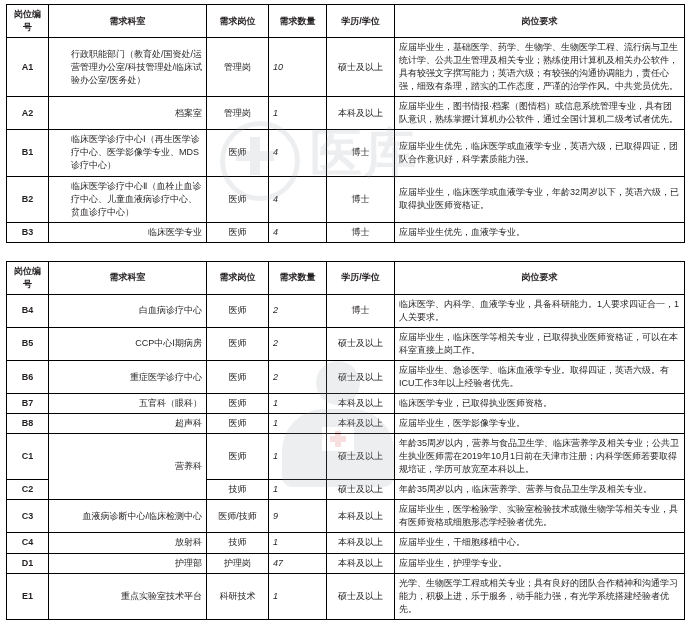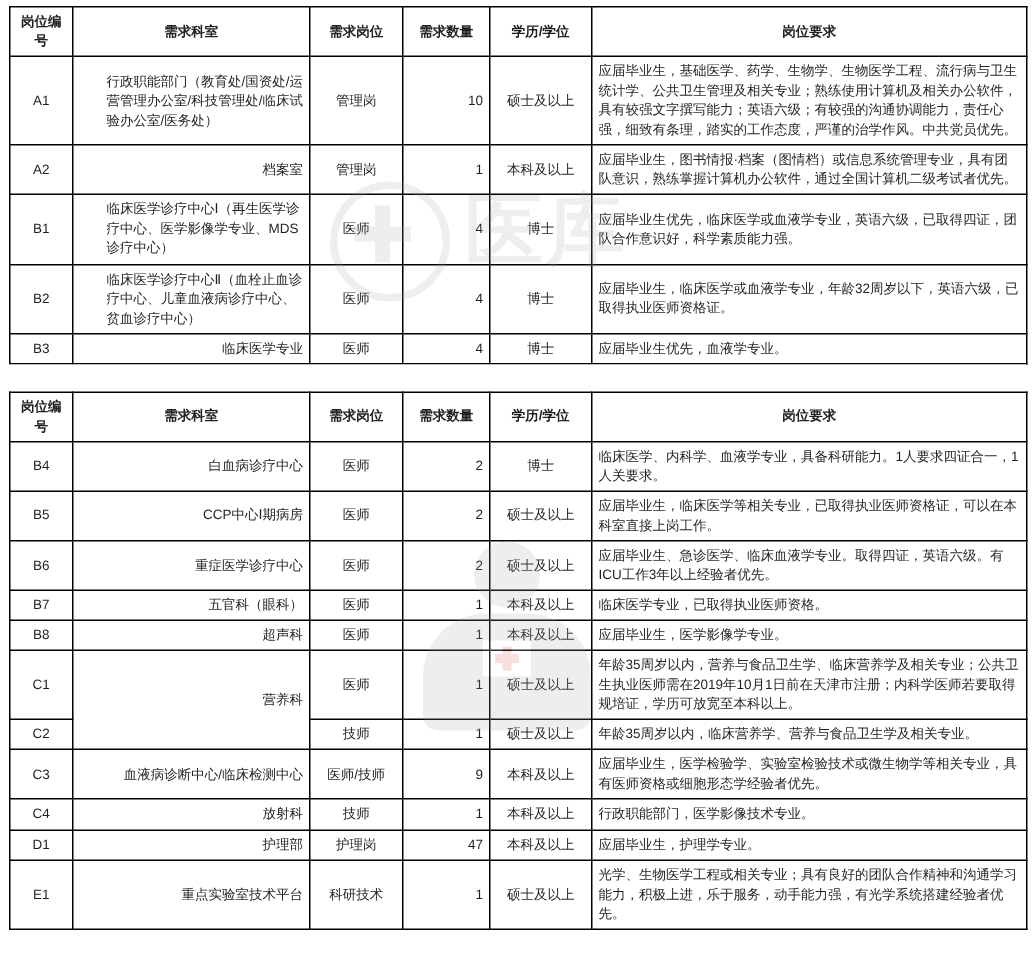--- a/index.html
+++ b/index.html
@@ -40,38 +40,39 @@
   }
   col.c-code { width: 42px; }
   col.c-dept { width: 158px; }
   col.c-post { width: 62px; }
   col.c-num  { width: 58px; }
   col.c-edu  { width: 68px; }
   col.c-req  { width: 290px; }
 
   td.code {
     text-align: center;
-    font-weight: normal;
+    font-weight: bold;
     font-size: 10px;
   }
   td.dept {
     text-align: right;
     font-size: 9px;
   }
   td.dept.left {
     text-align: left;
     padding-left: 22px;
   }
   td.post {
     text-align: center;
     font-size: 9px;
   }
   td.num {
-    text-align: right;
-    font-size: 9px;
+    text-align: left;
+    font-size: 9px;
+    font-style: italic;
   }
   td.edu {
     text-align: center;
     font-size: 9px;
   }
   td.req {
     text-align: left;
     font-size: 9px;
     line-height: 1.5;
   }
@@ -353,21 +354,21 @@
           <td class="num">9</td>
           <td class="edu">本科及以上</td>
           <td class="req">应届毕业生，医学检验学、实验室检验技术或微生物学等相关专业，具有医师资格或细胞形态学经验者优先。</td>
         </tr>
         <tr>
           <td class="code">C4</td>
           <td class="dept">放射科</td>
           <td class="post">技师</td>
           <td class="num">1</td>
           <td class="edu">本科及以上</td>
-          <td class="req">行政职能部门，医学影像技术专业。</td>
+          <td class="req">应届毕业生，干细胞移植中心。</td>
         </tr>
         <tr>
           <td class="code">D1</td>
           <td class="dept">护理部</td>
           <td class="post">护理岗</td>
           <td class="num">47</td>
           <td class="edu">本科及以上</td>
           <td class="req">应届毕业生，护理学专业。</td>
         </tr>
         <tr>

